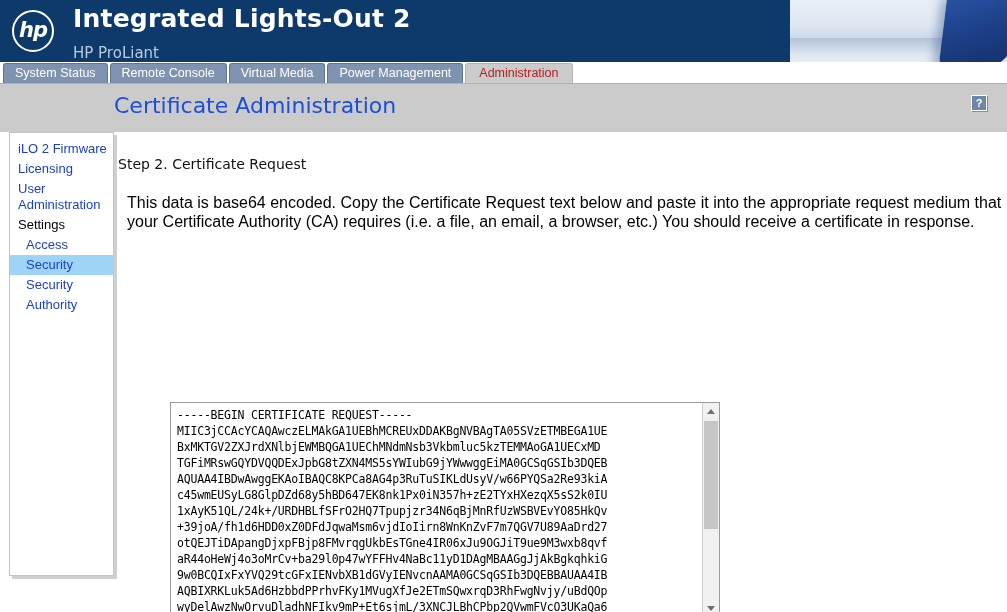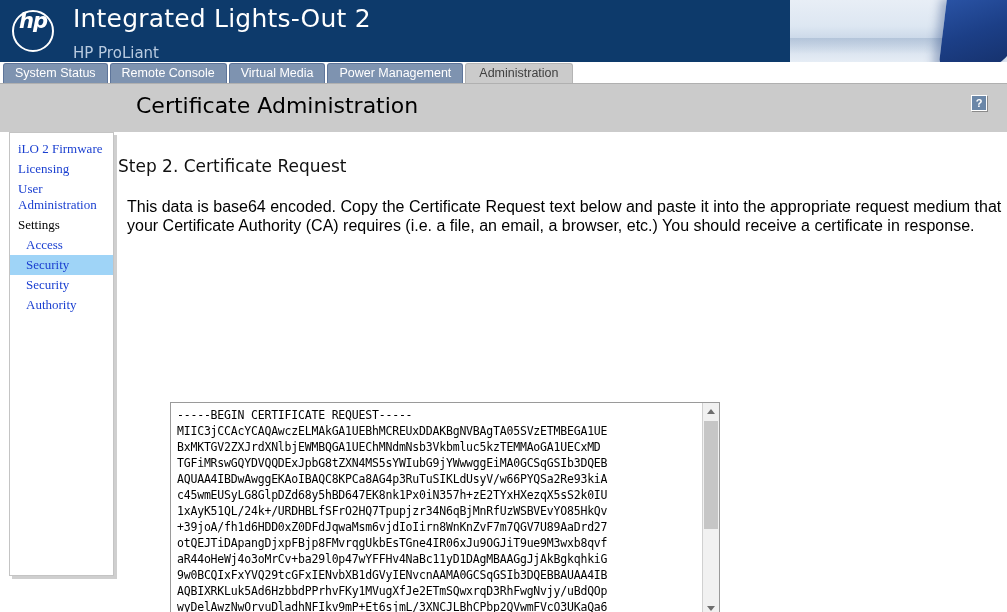--- a/index.html
+++ b/index.html
@@ -59,21 +59,21 @@
   .hp-logo {
     position: absolute;
     left: 12px;
     top: 10px;
     width: 42px;
     height: 42px;
     border: 2px solid #ffffff;
     border-radius: 50%;
     box-sizing: border-box;
     display: flex;
-    align-items: flex-start;
+    align-items: center;
     justify-content: center;
   }
   .hp-logo span {
     font-family: "DejaVu Sans", sans-serif;
     font-style: italic;
     font-weight: bold;
     font-size: 21px;
     color: #ffffff;
     line-height: 1;
     letter-spacing: -1px;
@@ -83,21 +83,21 @@
     position: absolute;
     left: 73px;
     top: 4px;
   }
   .banner-title {
     font-family: "DejaVu Sans", sans-serif;
     font-size: 25px;
     color: #ffffff;
     letter-spacing: 0.2px;
     line-height: 30px;
-    font-weight: 400;
+    font-weight: 700;
     text-align: center;
   }
   .banner-subtitle {
     font-family: "DejaVu Sans", sans-serif;
     font-size: 15px;
     color: #b9cbe0;
     line-height: 19px;
     font-weight: 400;
     margin-top: 10px;
   }
@@ -126,40 +126,40 @@
     border: 1px solid #5e759a;
     border-bottom: none;
     border-radius: 3px 3px 0 0;
     box-sizing: border-box;
     white-space: nowrap;
     cursor: pointer;
     font-family: "Liberation Sans", sans-serif;
   }
   .tab.active {
     background: #cbcbcb;
-    color: #404040;
+    color: #b91c1c;
     border: 1px solid #b4b4b4;
     border-bottom: none;
     padding: 0 13px;
   }
 
   
   .titleband {
     position: relative;
     height: 48px;
     background: #cbcbcb;
     border-top: 1px solid #b0b0b0;
   }
   .page-title {
     position: absolute;
-    left: 136px;
+    left: 114px;
     top: 9px;
     font-family: "DejaVu Sans", sans-serif;
     font-size: 22px;
-    color: #000000;
+    color: #1d4ed8;
     font-weight: 400;
     text-align: center;
   }
   .help-btn {
     position: absolute;
     right: 20px;
     top: 11px;
     width: 16px;
     height: 16px;
     background: #6b87a8;
@@ -194,21 +194,21 @@
     box-shadow: 3px 3px 0 #cfcfcf;
     box-sizing: border-box;
     padding: 6px 0 0 0;
   }
   .nav-item {
     font-size: 13px;
     line-height: 16px;
     padding: 2px 4px 2px 8px;
     color: #1a3fd0;
     cursor: pointer;
-    font-family: Liberation Serif, serif;
+    font-family: Liberation Sans, sans-serif;
   }
   .nav-item.header {
     color: #000000;
     cursor: default;
   }
   .nav-item.sub {
     padding-left: 16px;
   }
   .nav-item.selected {
     background: #9fd4f7;
@@ -219,21 +219,21 @@
   .main {
     position: absolute;
     left: 118px;
     top: 0;
     right: 0;
     top: 0;
   }
   .step-heading {
     margin: 24px 0 0 0;
     font-family: "DejaVu Sans", sans-serif;
-    font-size: 17px;
+    font-size: 14px;
     font-weight: 400;
     color: #111111;
   }
   .desc {
     margin: 21px 0 0 9px;
     width: 880px;
     font-size: 16px;
     line-height: 19px;
     color: #000000;
     font-family: "Liberation Sans", sans-serif;

